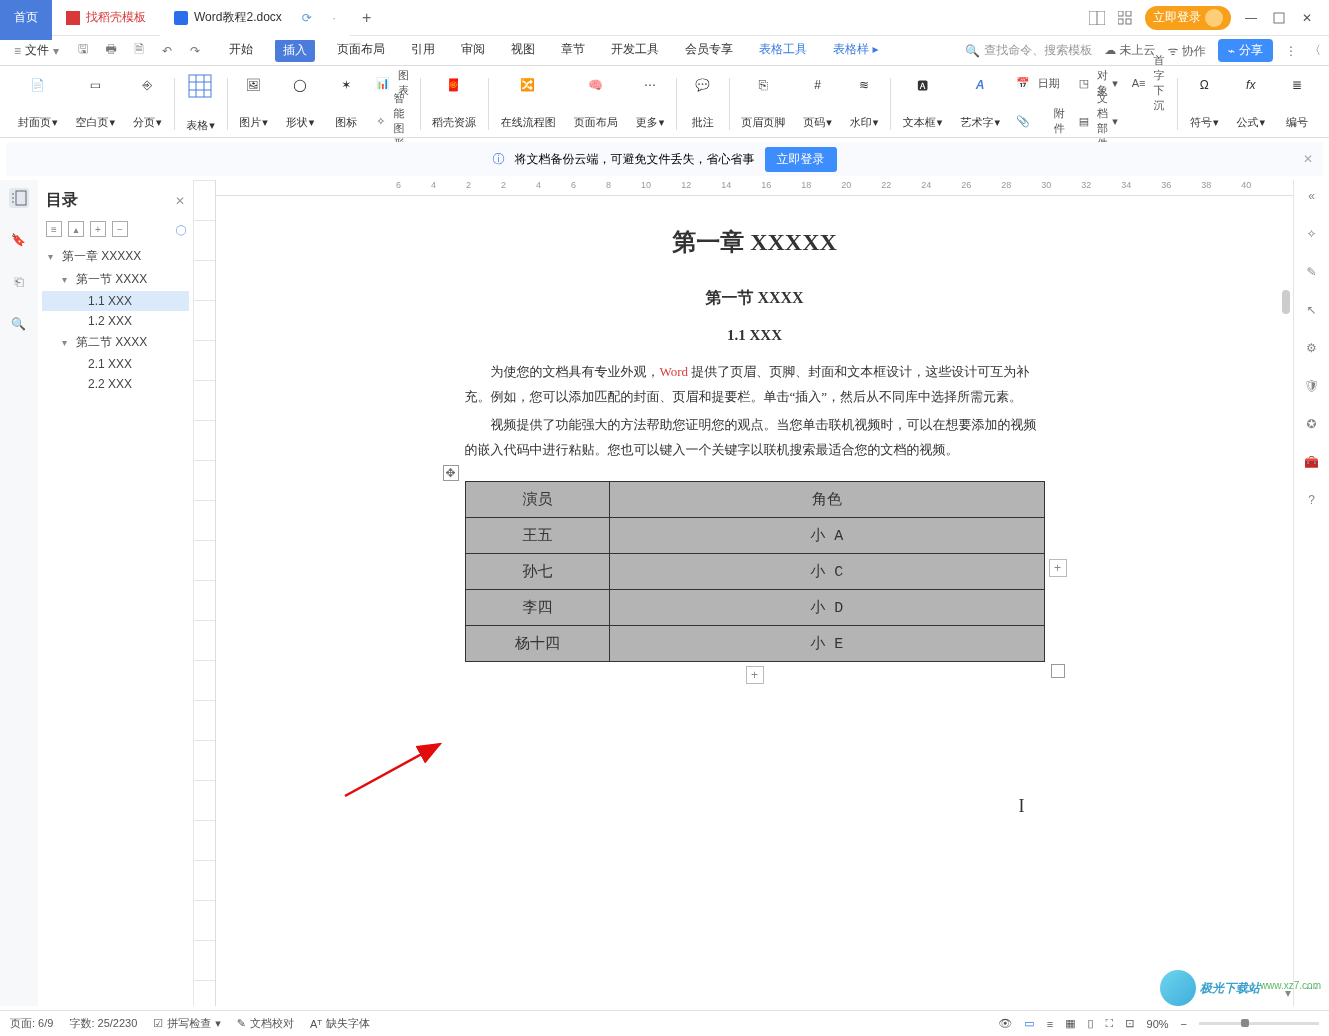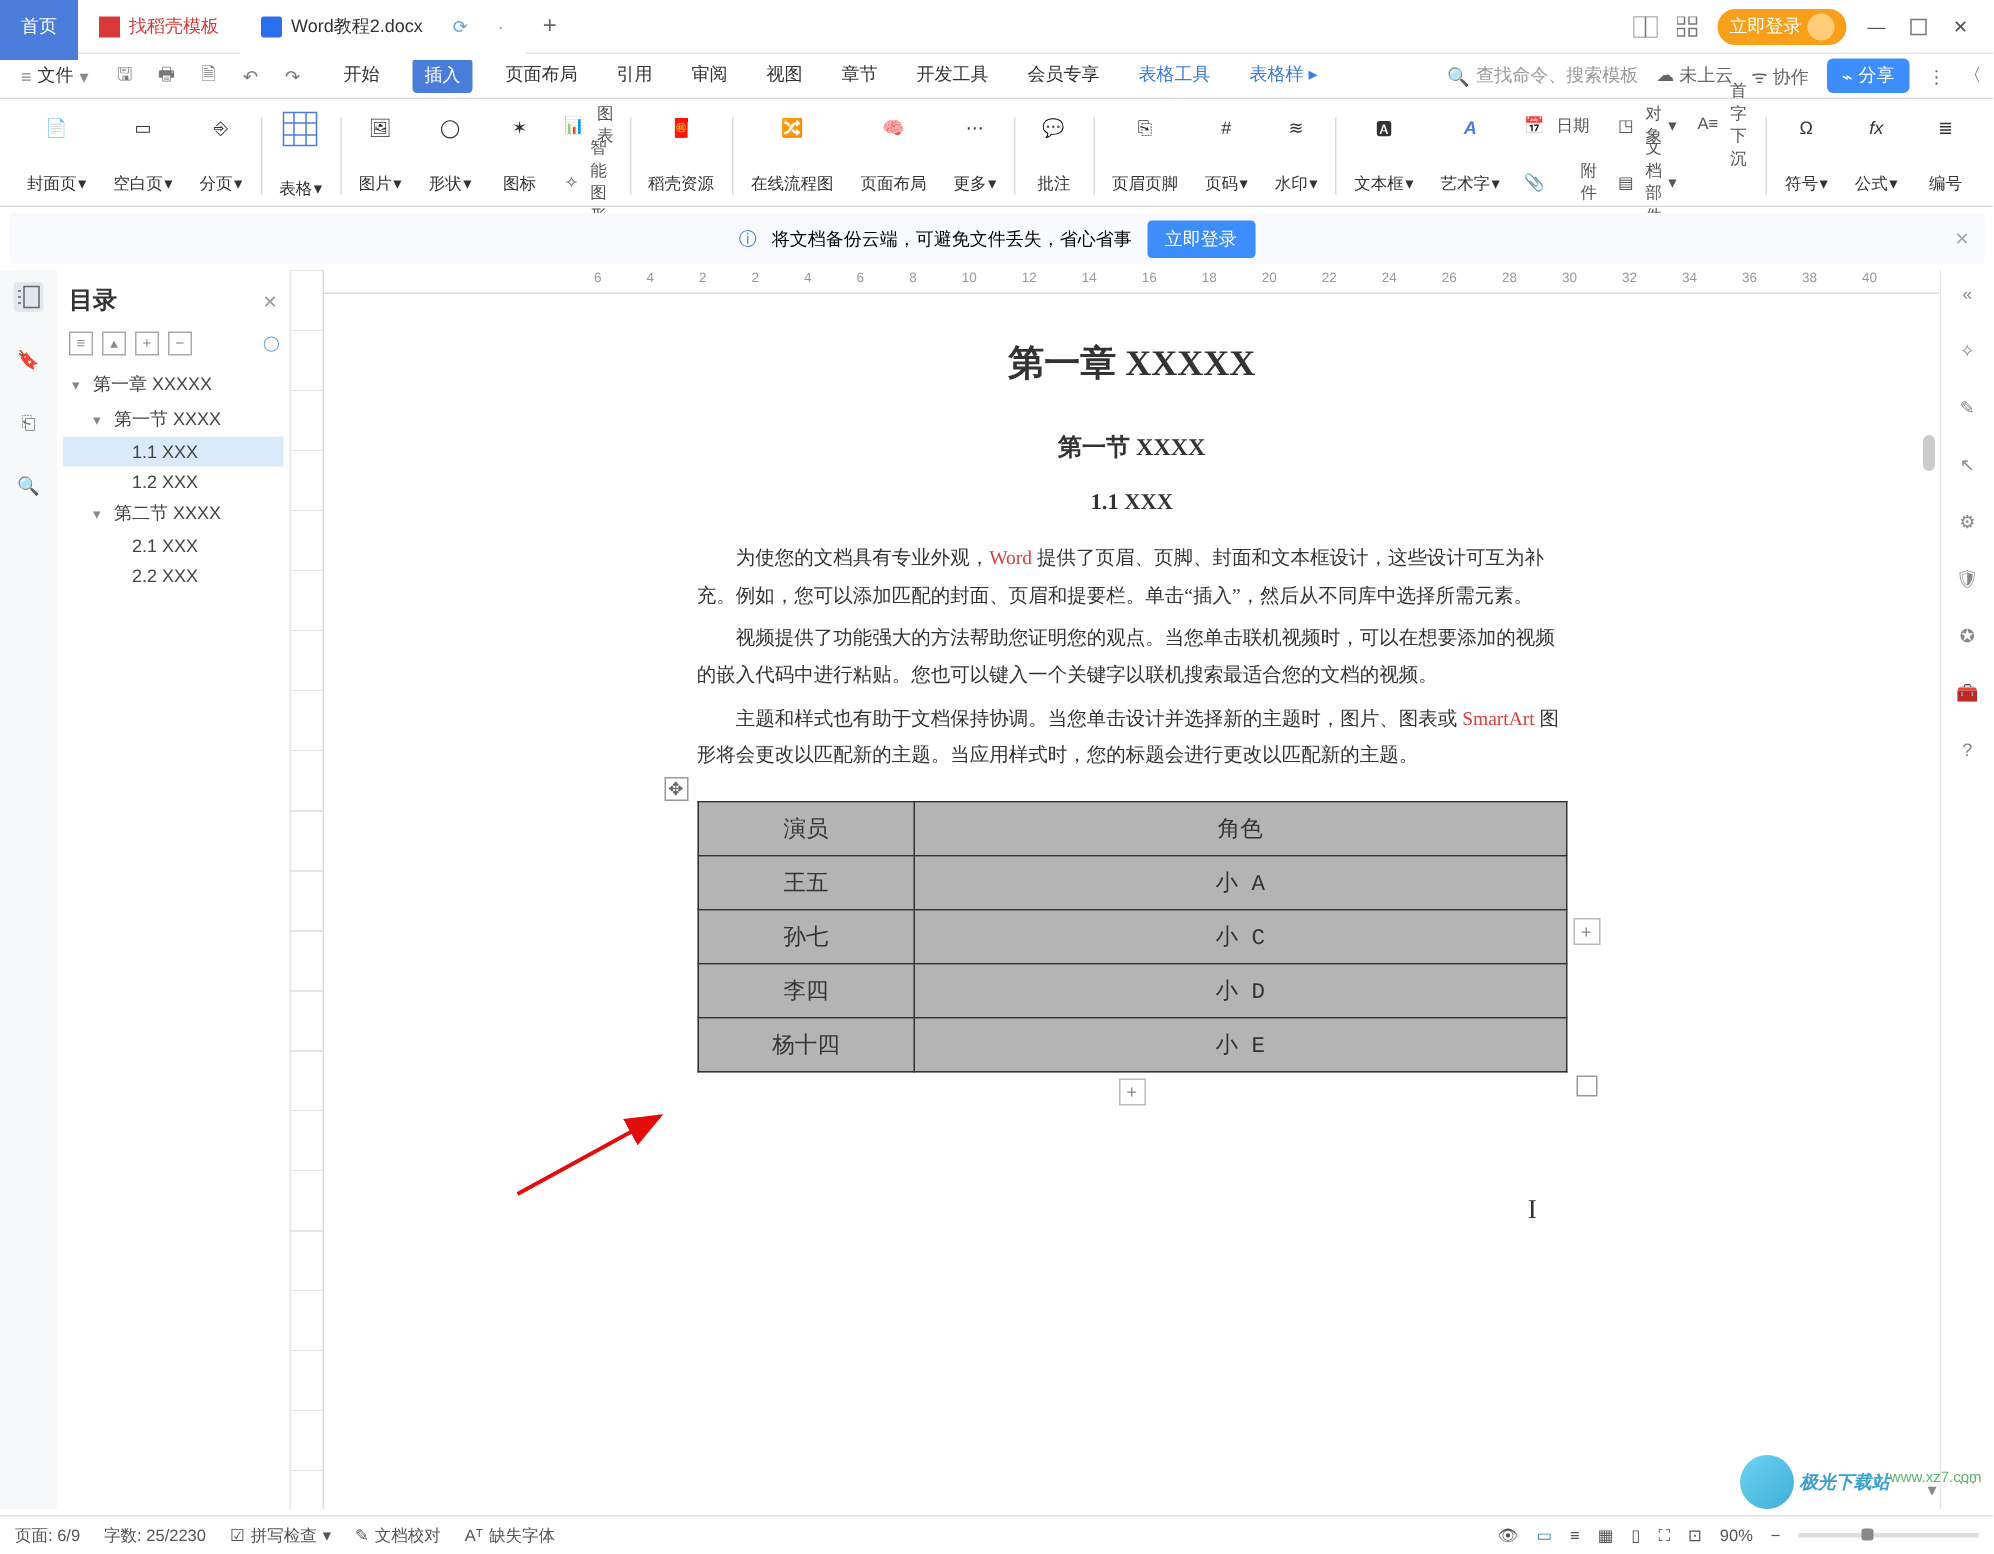--- a/index.html
+++ b/index.html
@@ -382,21 +382,20 @@
           <span>36</span>
           <span>38</span>
           <span>40</span>
       </div>
       <div class="page">
         <div class="h1">第一章 XXXXX</div>
         <div class="h2">第一节 XXXX</div>
         <div class="h3">1.1 XXX</div>
         <p class="para"><span>为使您的文档具有专业外观，</span><span class="red">Word</span><span> 提供了页眉、页脚、封面和文本框设计，这些设计可互为补充。例如，您可以添加匹配的封面、页眉和提要栏。单击“插入”，然后从不同库中选择所需元素。</span></p>
         <p class="para" style="text-indent:2em">视频提供了功能强大的方法帮助您证明您的观点。当您单击联机视频时，可以在想要添加的视频的嵌入代码中进行粘贴。您也可以键入一个关键字以联机搜索最适合您的文档的视频。</p>
-        <p class="para"><span>主题和样式也有助于文档保持协调。当您单击设计并选择新的主题时，图片、图表或 </span><span class="red">SmartArt</span><span> 图形将会更改以匹配新的主题。当应用样式时，您的标题会进行更改以匹配新的主题。</span></p>
 
         <div class="tbl-wrap">
           <div class="tbl-handle">✥</div>
           <table class="tbl">
             <tbody>
                 <tr>
                   <td>演员</td>
                   <td>角色</td>
                 </tr>
             <tr>

